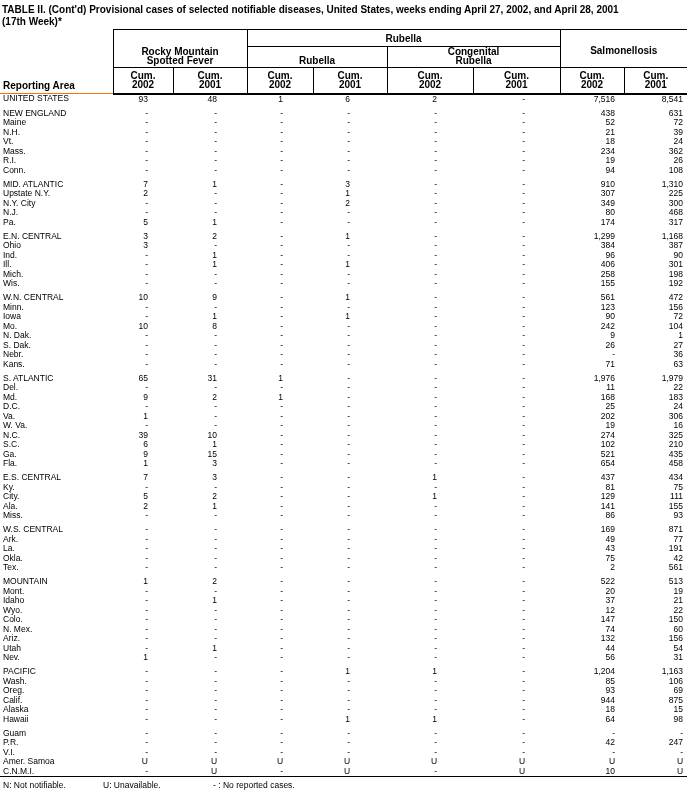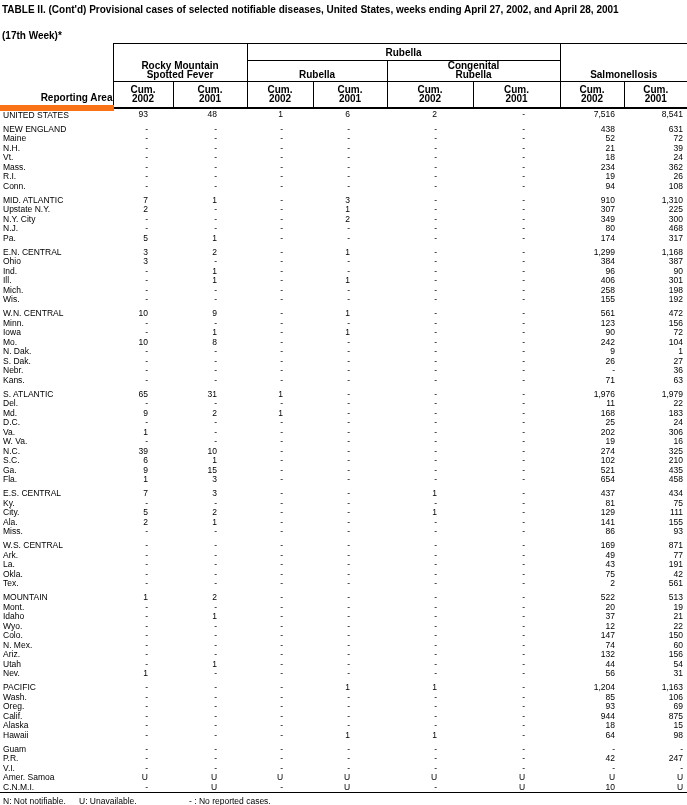--- a/index.html
+++ b/index.html
@@ -5,52 +5,52 @@
   html,body{margin:0;padding:0;background:#fff;}
   body{
     width:687px;height:805px;overflow:hidden;position:relative;
     font-family:"Liberation Sans","DejaVu Sans",sans-serif;color:#000;
     -webkit-font-smoothing:antialiased;
   }
   .title{
     font-weight:bold;font-size:10px;line-height:11.5px;
     padding:4px 2px 0 2px;white-space:nowrap;
   }
-  .title .l2{white-space:nowrap;margin-top:14px;}
+  .title .l2{white-space:nowrap;}
   table{
     border-collapse:collapse;table-layout:fixed;width:687px;margin-top:2px;
   }
   col.c-area{width:113px;}
   col.c1{width:60px;} col.c2{width:74px;}
   col.c3{width:66px;} col.c4{width:74px;}
   col.c5{width:86px;} col.c6{width:87px;}
   col.c7{width:64px;} col.c8{width:63px;}
 
   thead th{font-weight:bold;font-size:10px;line-height:9px;padding:0;}
   tr.h1{height:17px;}
   tr.h2{height:16px;}
   tr.h3{height:26px;margin-top:28px;}
 
   th.area{
-    text-align:right;vertical-align:bottom;padding:0 0 3px 3px;
-    border-bottom:6px solid #f97316;
+    text-align:left;vertical-align:bottom;padding:0 0 3px 3px;
+    border-bottom:1px solid #f97316;
   }
   th.rmsf{
     border-top:1.5px solid #000;border-left:1px solid #000;
     border-right:1px solid #000;border-bottom:1px solid #000;
     vertical-align:bottom;padding-bottom:2px;text-align:center;
   }
   th.rubspan{
     border-top:1.5px solid #000;border-bottom:1px solid #000;
     text-align:center;vertical-align:middle;
   }
   th.salm{
     border-top:1.5px solid #000;border-left:1px solid #000;
     border-bottom:1px solid #000;
-    vertical-align:bottom;padding-bottom:2px;text-align:center;
+    vertical-align:bottom;padding-bottom:12px;text-align:center;
   }
   th.rubsub{border-bottom:1px solid #000;vertical-align:bottom;padding-bottom:2px;text-align:center;}
   th.cong{border-left:1px solid #000;border-bottom:1px solid #000;vertical-align:bottom;padding-bottom:2px;text-align:center;}
   th.cum{
     border-left:1px solid #000;border-bottom:2px solid #000;
     text-align:center;vertical-align:middle;
   }
   th.cum div{line-height:9.5px;}
 
   tbody td{
@@ -64,21 +64,21 @@
   td.n2{padding-right:30px;}
   td.n3{padding-right:30px;}
   td.n4{padding-right:37px;}
   td.n5{padding-right:36px;}
   td.n6{padding-right:35px;}
   td.n7{padding-right:9px;}
   td.n8{padding-right:4px;}
   table{border-bottom:1.5px solid #000;}
 
   .footnotes{margin-top:3px;font-size:8.5px;line-height:10px;padding-left:3px;}
-  .fn-seg1{display:inline-block;width:76px;}
+  .fn-seg1{display:inline-block;width:100px;}
   .fn-seg2{display:inline-block;width:110px;}
   .fn-line2{white-space:nowrap;}
 </style>
 </head>
 <body>
 
 <div class="title">
   <div class="l1">TABLE II. (Cont'd) Provisional cases of selected notifiable diseases, United States, weeks ending April 27, 2002, and April 28, 2001</div>
   <div class="l2">(17th Week)*</div>
 </div>

